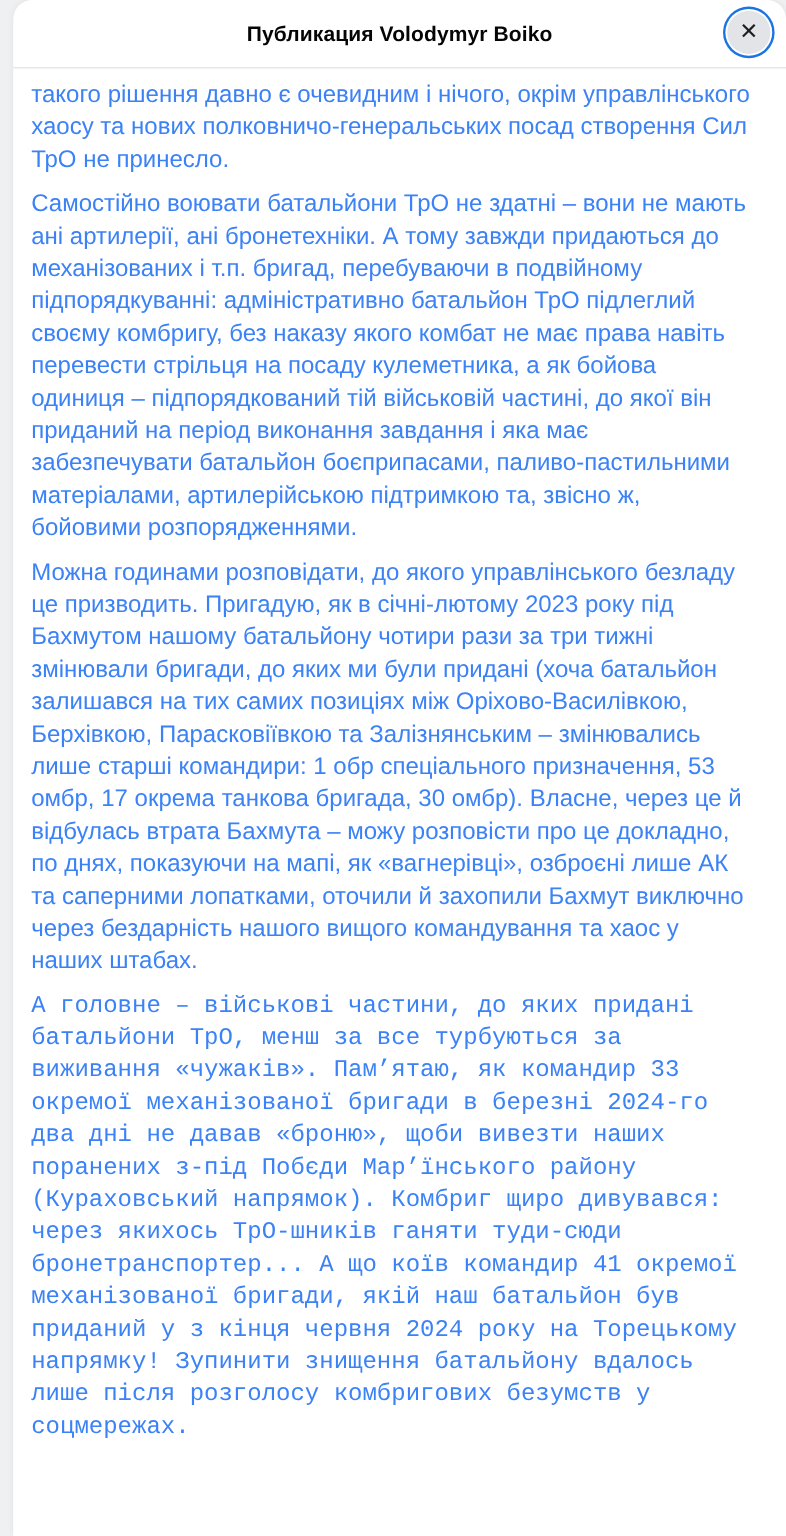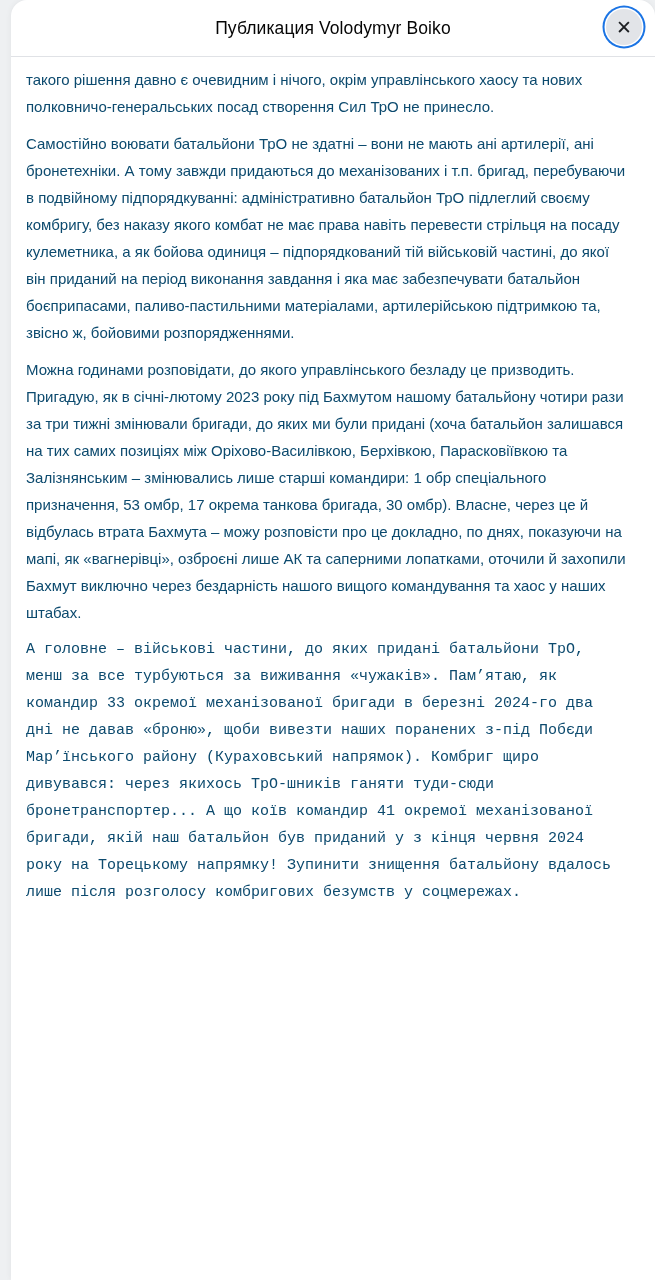--- a/index.html
+++ b/index.html
@@ -30,21 +30,21 @@
   .dialog-header {
     position: relative;
     height: 57px;
     display: flex;
     align-items: center;
     justify-content: center;
     border-bottom: 1px solid #e0e2e6;
   }
   .dialog-title {
     font-size: 17.5px;
-    font-weight: normal;
+    font-weight: bold;
     color: #050505;
     letter-spacing: 0.1px;
     text-align: center;
   }
   .close-button {
     position: absolute;
     right: 13px;
     top: 9px;
     width: 36px;
     height: 36px;
@@ -61,23 +61,23 @@
     font-size: 19px;
     line-height: 1;
     color: #1c1e21;
     font-weight: normal;
     transform: translateY(-0.5px);
   }
   .post-body {
     padding: 9px 15px 20px 15px;
   }
   .post-body p {
-    font-size: 15px;
+    font-size: 20px;
     line-height: 27px;
-    color: #0c4a6e;
+    color: #3b82f6;
     margin: 0 12px 10px 0;
     letter-spacing: 0;
   }
   .post-body p:last-child { margin-bottom: 0; font-family: Liberation Mono, monospace; }
 </style>
 </head>
 <body>
 
 <div class="backdrop">
   <div class="dialog">

